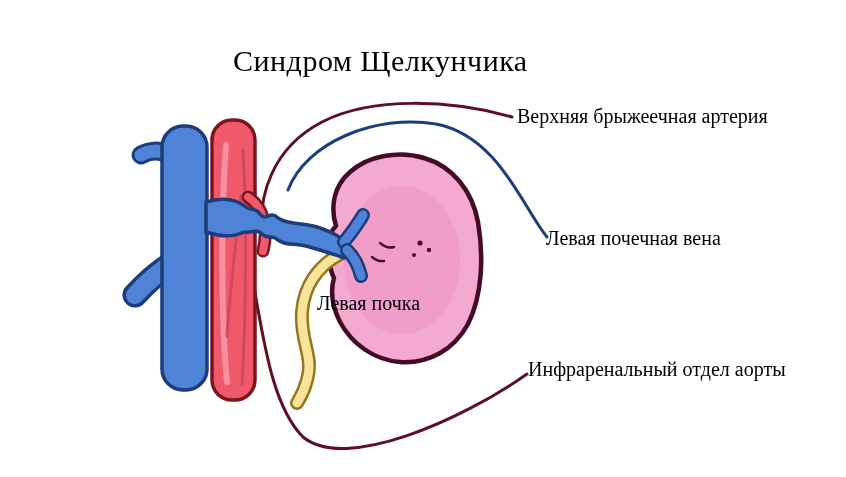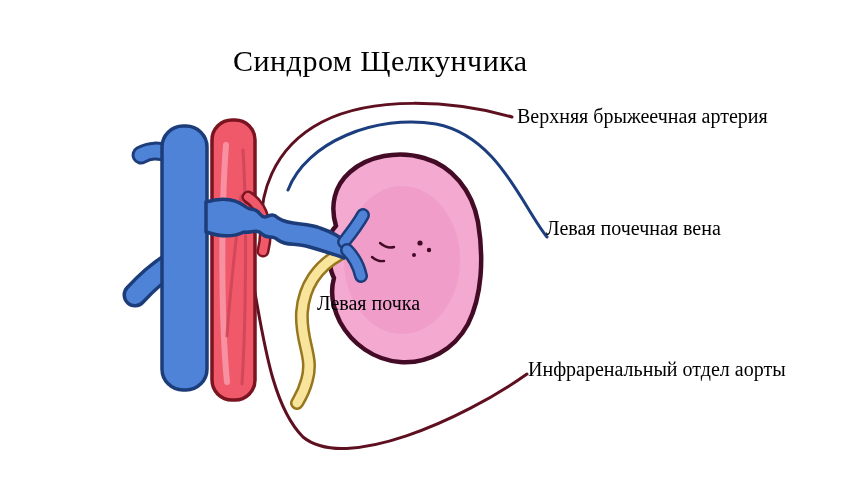--- a/index.html
+++ b/index.html
@@ -50,21 +50,21 @@
     white-space: nowrap;
     letter-spacing: 0.5px;
   }
   .label {
     position: absolute;
     font-size: 20px;
     color: var(--text, #000);
     white-space: nowrap;
   }
   .label-sma        { left: 517px; top: 105px; text-align: center; }
-  .label-renal-vein { left: 546px; top: 217px; }
+  .label-renal-vein { left: 546px; top: 227px; }
   .label-infrarenal { left: 528px; top: 358px; }
   .label-kidney     { left: 317px; top: 292px; }
 </style>
 </head>
 <body>
 
 <div class="stage">
 
   <svg width="846" height="477" viewBox="0 0 846 477">
 

